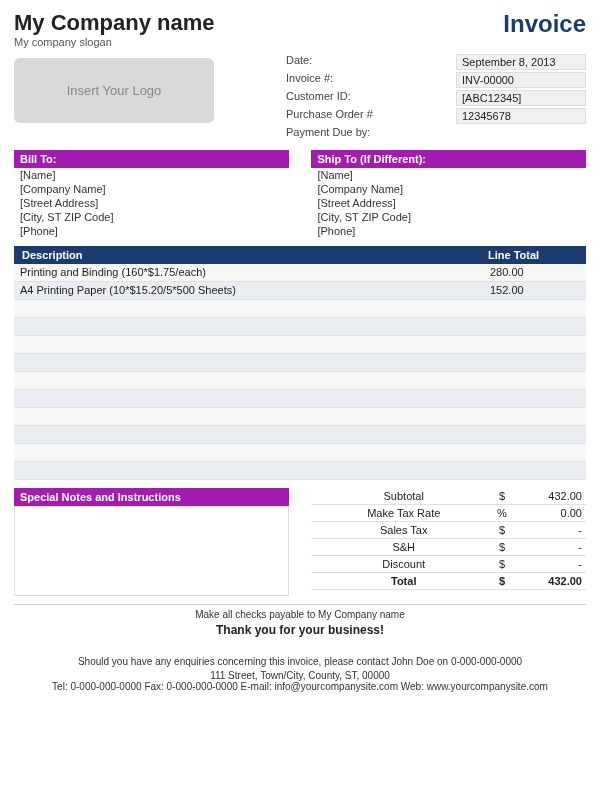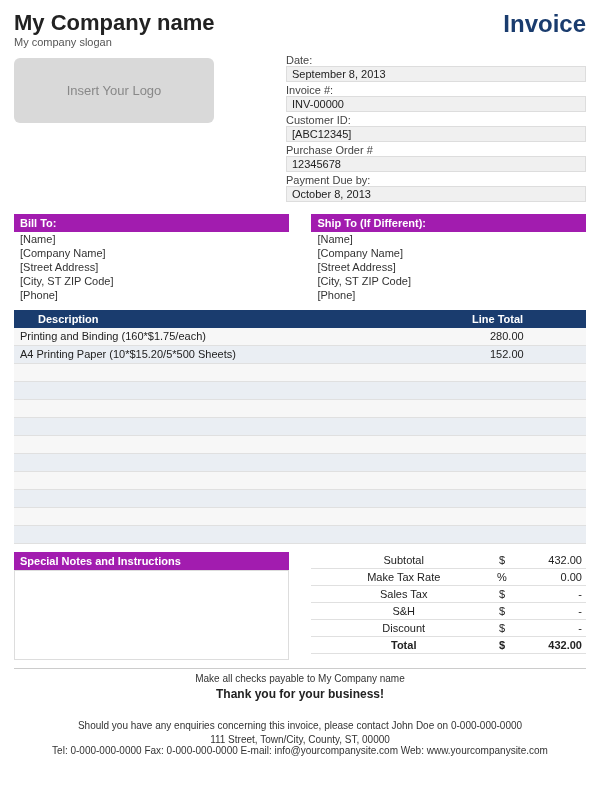--- a/index.html
+++ b/index.html
@@ -50,21 +50,20 @@
       font-size: 13px;
       margin-top: 4px;
     }
     .invoice-meta {
       width: 300px;
     }
     .meta-row {
       display: flex;
       justify-content: space-between;
       margin-bottom: 2px;
-      flex-direction: column;
     }
     .meta-label {
       color: #444;
       min-width: 110px;
     }
     .meta-value {
       background: #f0f0f0;
       padding: 1px 5px;
       min-width: 130px;
       text-align: left;
@@ -91,21 +90,21 @@
       color: #333;
     }
     .table-container {
       margin-bottom: 8px;
     }
     .table-header {
       display: flex;
       background: #1a3c6e;
       color: #fff;
       font-weight: bold;
-      padding: 3px 24px;
+      padding: 3px 8px;
     }
     .col-desc { flex: 1; }
     .col-total { width: 90px; text-align: left; padding-right: 6px; }
     .table-row-item {
       display: flex;
       padding: 2px 6px;
       border-bottom: 1px solid #e0e0e0;
       min-height: 18px;
     }
     .table-row-item:nth-child(odd) { background: #f7f7f7; }
@@ -190,21 +189,20 @@
     <div class="meta-row">
       <span class="meta-label">Customer ID:</span>
       <span class="meta-value">[ABC12345]</span>
     </div>
     <div class="meta-row">
       <span class="meta-label">Purchase Order #</span>
       <span class="meta-value">12345678</span>
     </div>
     <div class="meta-row">
       <span class="meta-label">Payment Due by:</span>
-      <span class="meta-value">October 8, 2013</span>
     </div>
   </div>
 </div>
 
 <div class="address-section">
   <div class="address-block">
     <div class="section-header">Bill To:</div>
     <div class="address-line">[Name]</div>
     <div class="address-line">[Company Name]</div>
     <div class="address-line">[Street Address]</div>

